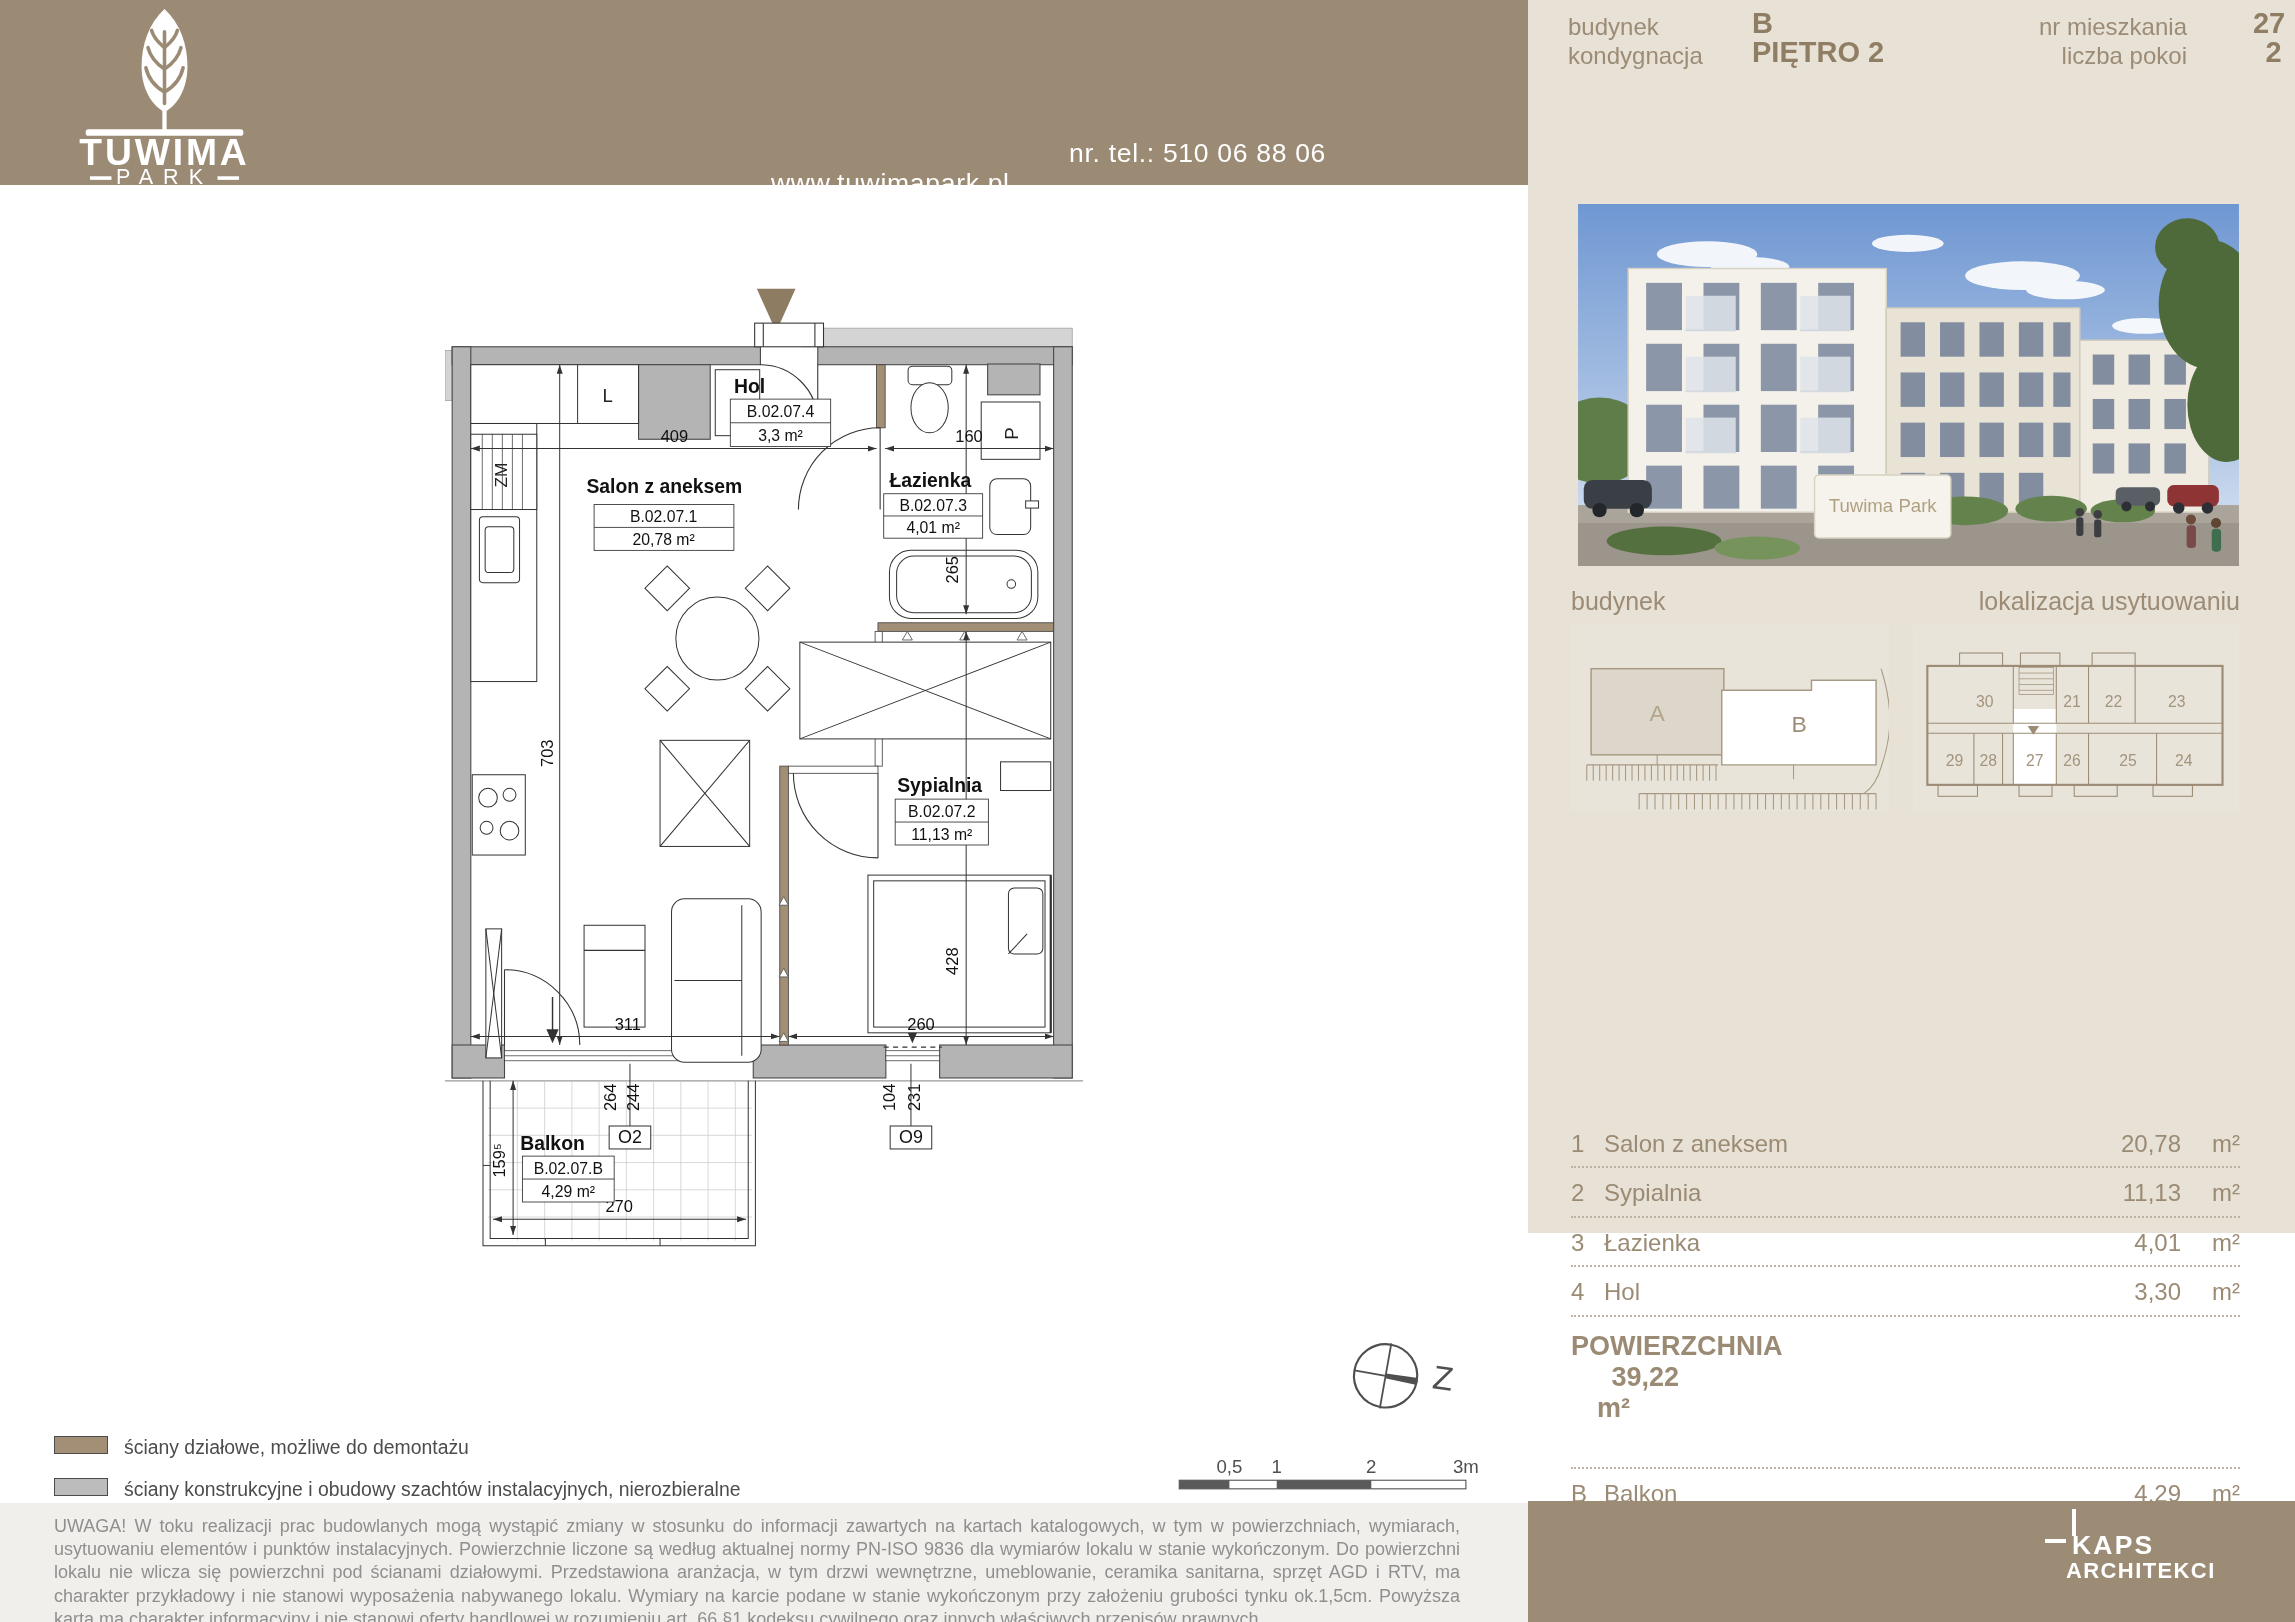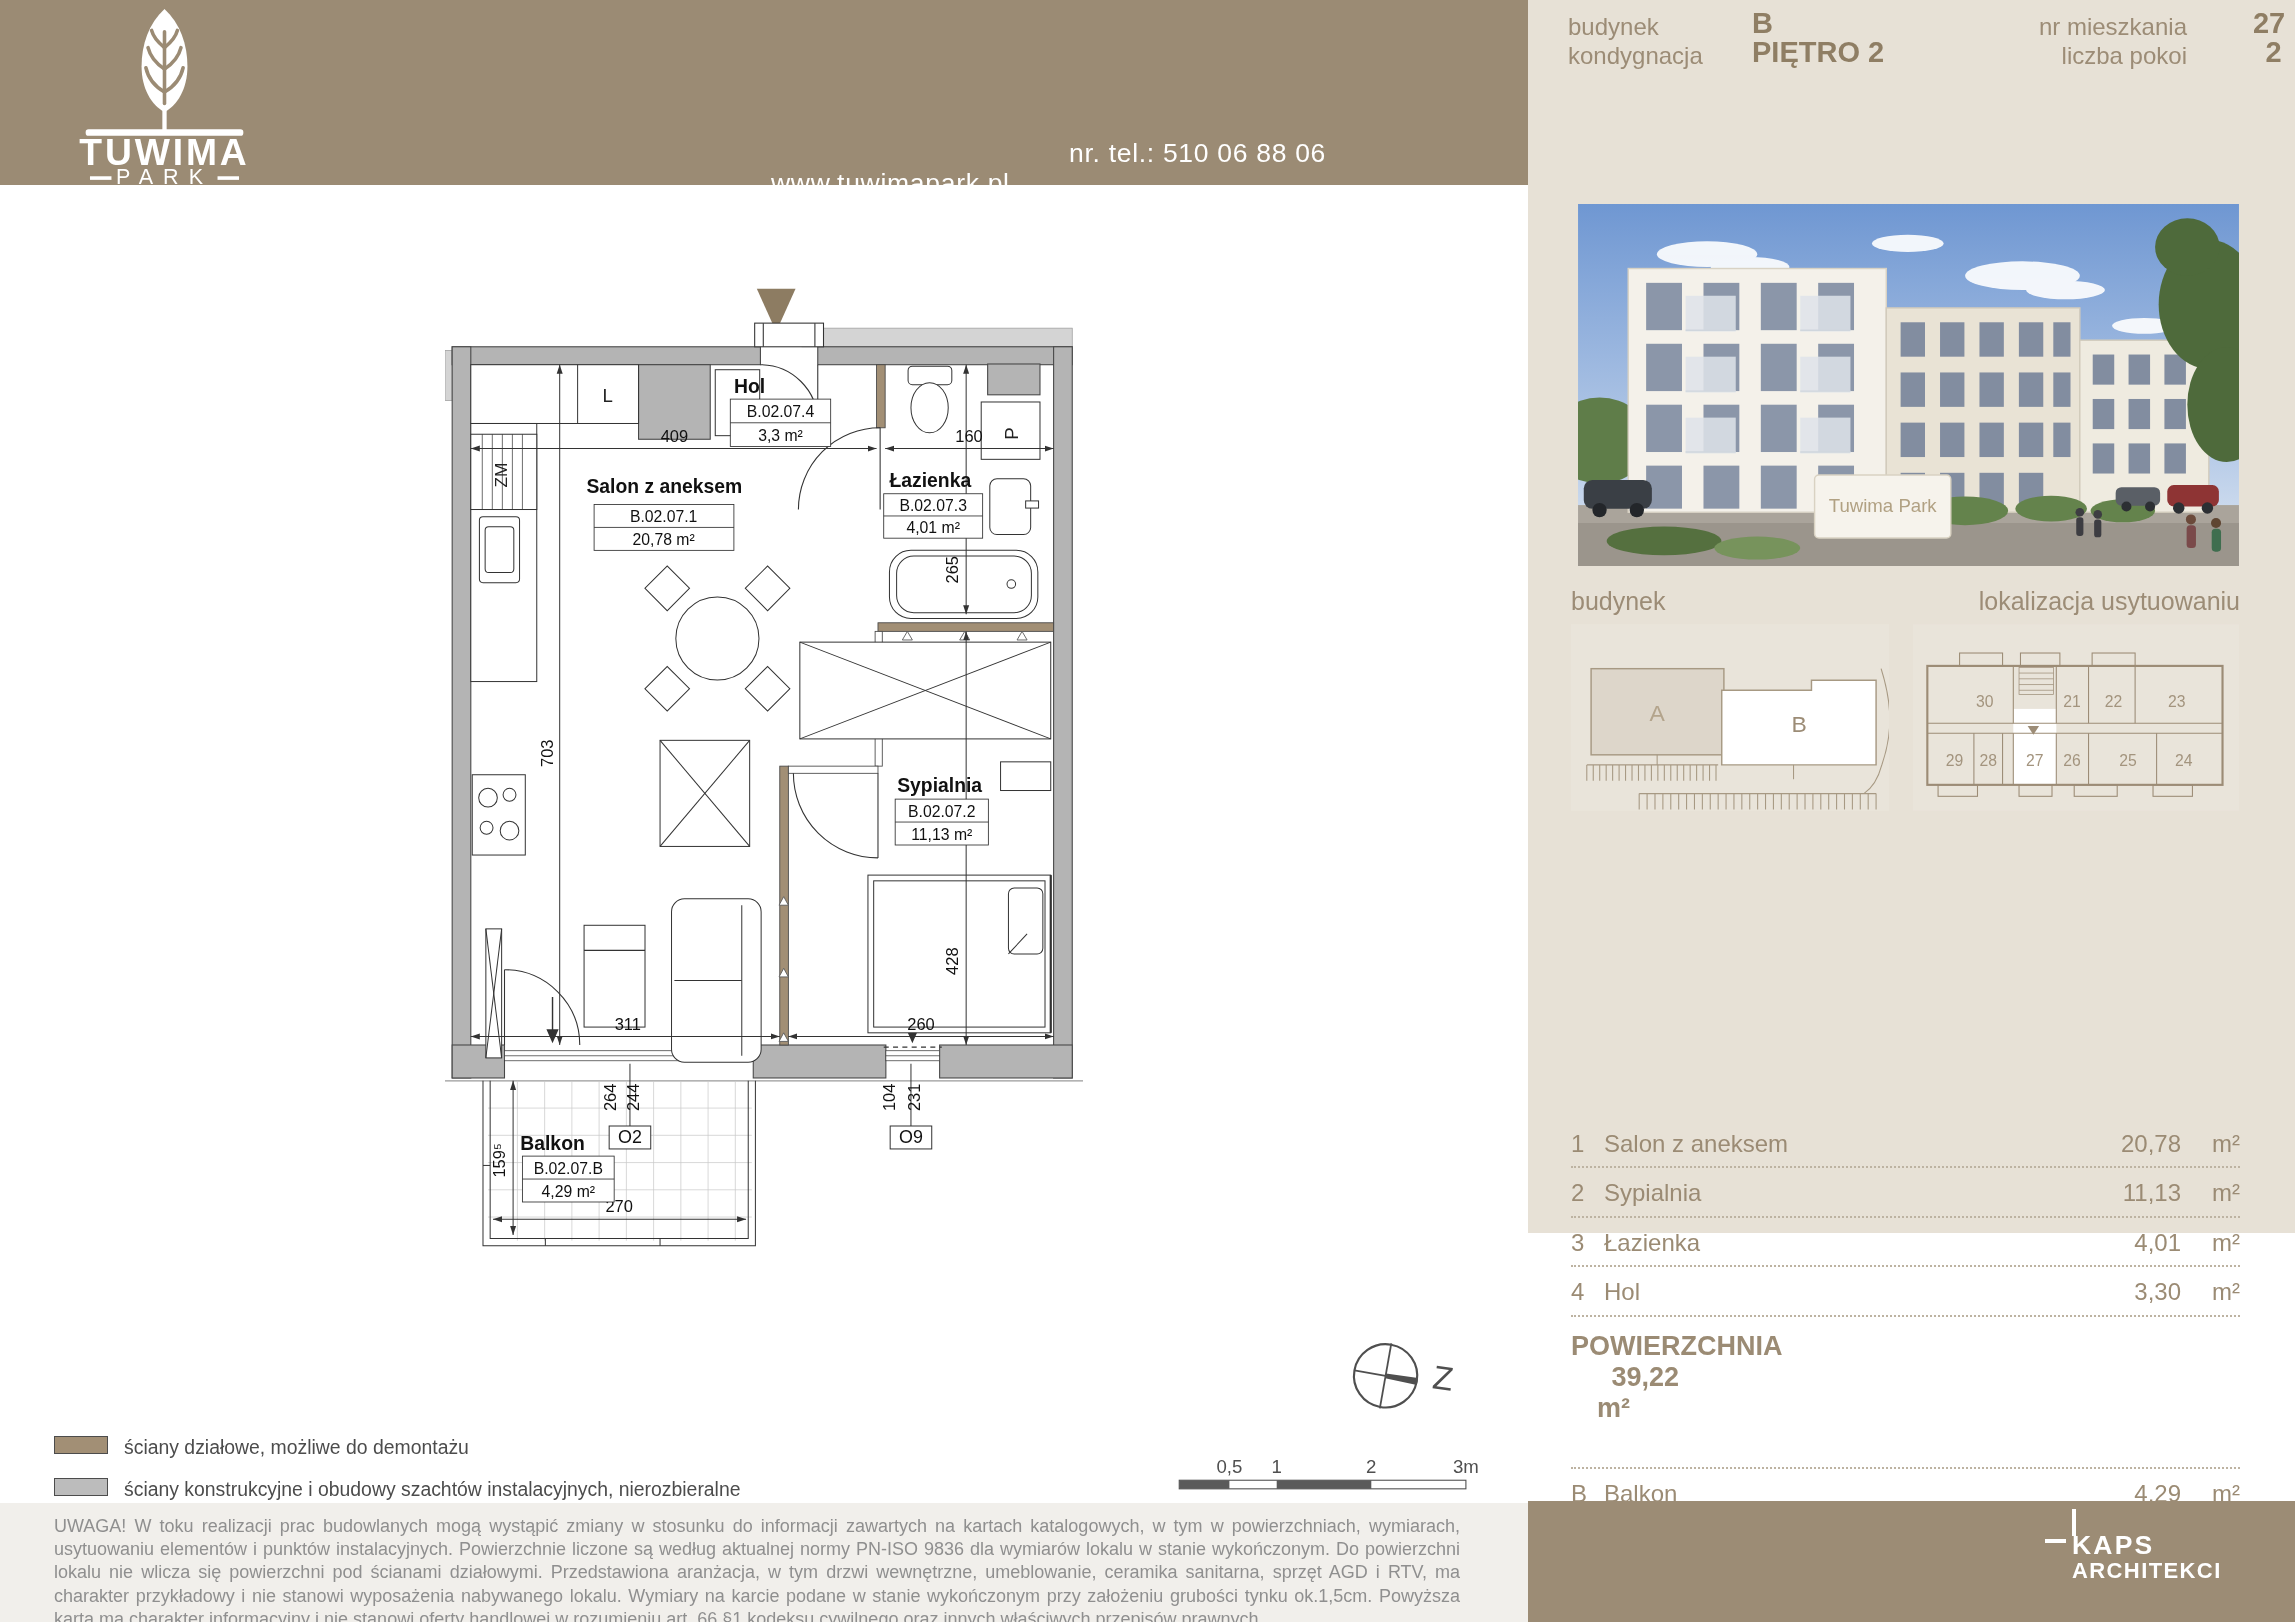--- a/index.html
+++ b/index.html
@@ -40,21 +40,21 @@
   .t-val{width:108px;text-align:right;}
   .t-unit{width:59px;text-align:right;}
   .t-total{display:flex;align-items:baseline;padding:14.3px 0 10px 0;font-size:27px;font-weight:bold;flex-direction:column;}
   .t-spacer{border-bottom:2.2px dotted #bdb3a2;height:33px;}
   .t-row.balkon{border-bottom:none;}
   .panel-footer{position:absolute;left:0;top:1501px;width:768px;height:122px;background:#9c8c75;}
   .kaps{position:absolute;left:495px;top:1506px;width:237px;height:93px;color:#fff;}
   .kaps .bar-v{position:absolute;left:49px;top:2.9px;width:4.3px;height:27px;background:#fff;}
   .kaps .bar-h{position:absolute;left:21.5px;top:33px;width:21.5px;height:4.3px;background:#fff;}
   .kaps .l1{position:absolute;left:49px;top:24.4px;font-size:26.5px;font-weight:bold;letter-spacing:2.2px;}
-  .kaps .l2{position:absolute;left:49px;top:52px;font-size:22px;font-weight:bold;letter-spacing:1.4px;}
+  .kaps .l2{position:absolute;left:43px;top:52px;font-size:22px;font-weight:bold;letter-spacing:1.4px;}
   svg text{font-family:"Liberation Sans",sans-serif;}
 </style>
 </head>
 <body>
 
 <div class="page">
 
   <div class="brandband">
     <svg class="brand-logo" width="215" height="181" viewBox="0 0 300 252">
       <g fill="#ffffff">

